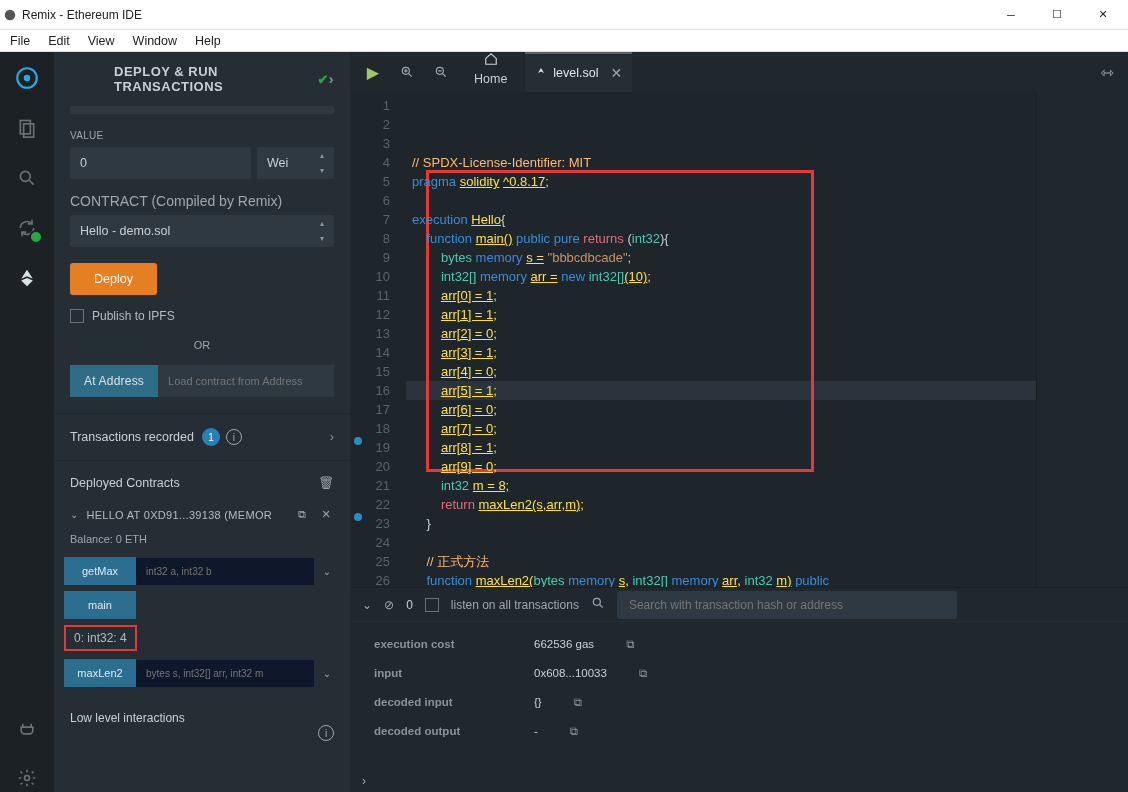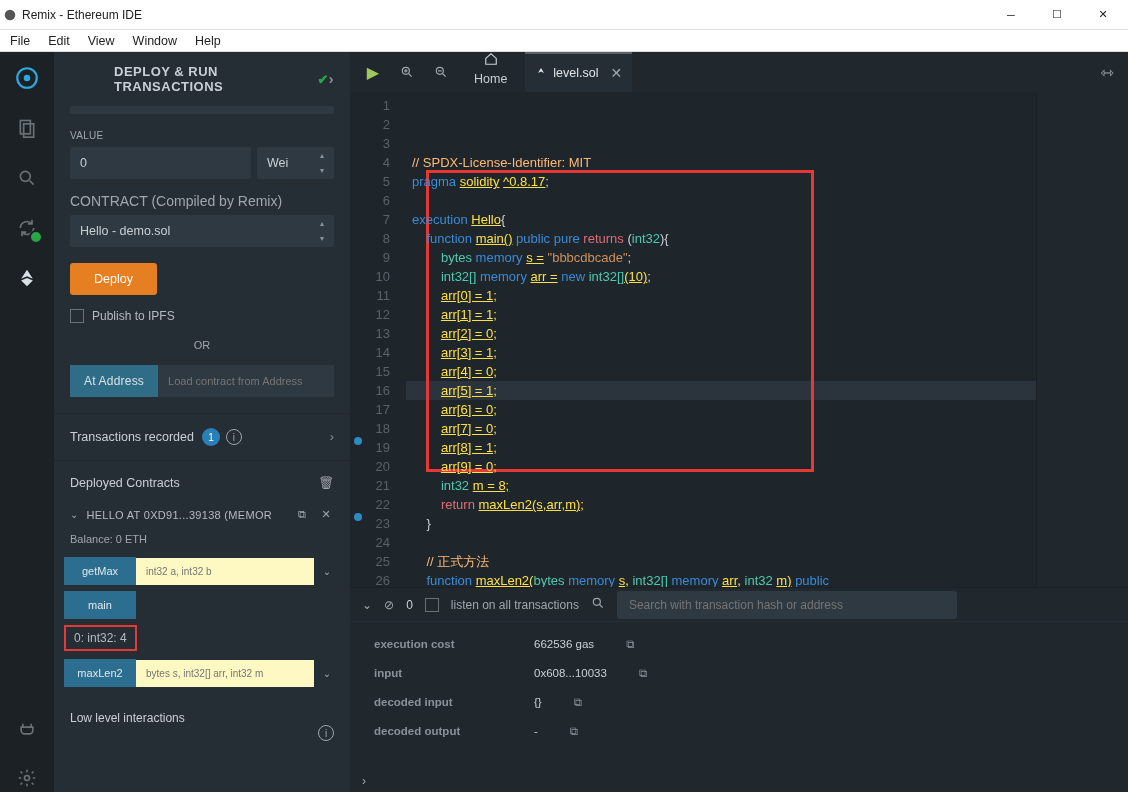--- a/index.html
+++ b/index.html
@@ -46,21 +46,21 @@
 .deployed-header { padding:14px 16px 10px; display:flex; align-items:center; font-size:12.5px; color:#c9d0d5; }
 .trash-icon { margin-left:auto; color:#9fa7ad; cursor:pointer; }
 .contract-card { margin:0 10px 8px; background:#262e35; }
 .contract-row { display:flex; align-items:center; padding:8px 6px; font-size:11px; color:#b4bbc0; gap:8px; }
 .contract-row .chev-down { color:#9fa7ad; font-size:10px; }
 .contract-row .contract-name { flex:1; letter-spacing:0.3px; }
 .copy-icon, .close-icon { color:#9fa7ad; cursor:pointer; width:16px; text-align:center; }
 .balance { font-size:11px; color:#9fa7ad; padding: 4px 6px 12px; }
 .func-row { display:flex; align-items:center; margin-bottom:6px; gap:0; }
 .func-btn-blue { background:#2c6e8f; color:#e0e8ec; padding:8px 10px; font-size:11px; border:none; min-width:72px; text-align:center; cursor:pointer; }
-.func-params { flex:1; background:#fef9c3; color:#7f868c; padding:8px 10px; font-size:10px; border:none; }
+.func-params { flex:1; background:#0f172a; color:#7f868c; padding:8px 10px; font-size:10px; border:none; }
 .func-expand { width:26px; text-align:center; color:#9fa7ad; font-size:10px; cursor:pointer; }
 .result-box { border:2px solid #e53935; padding:4px 8px; font-size:12px; color:#b4bbc0; margin:2px 0 8px 0; width:fit-content; }
 .low-level { padding:10px 16px; display:flex; align-items:flex-start; font-size:12px; color:#c9d0d5;flex-direction:column; }
 .low-level .info-icon { margin-left:auto; }
 
 .main { flex:1; display:flex; flex-direction:column; background:#1e252b; }
 .tab-bar { height:40px; display:flex; align-items:center; background:#20272d; padding:0 8px; gap:4px; }
 .tab-btn { display:flex; align-items:center; justify-content:center; width:30px; height:30px; color:#a0c860; cursor:pointer; }
 .tab-btn.gray { color:#9fa7ad; }
 .home-tab { display:flex; align-items:center; gap:6px; padding:0 14px; height:40px; color:#c9d0d5; font-size:12.5px; cursor:pointer;flex-direction:column; }

